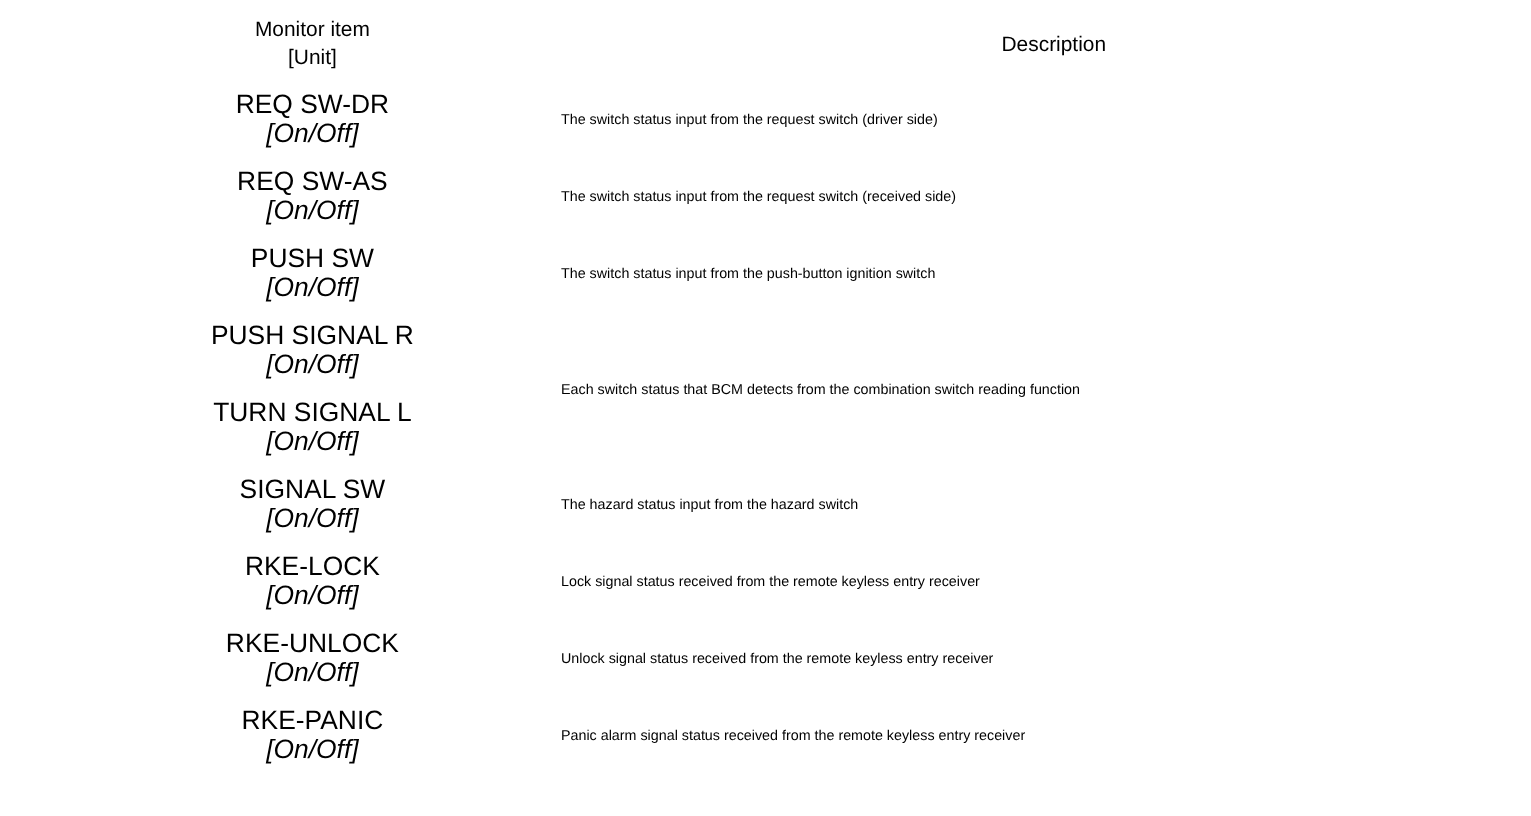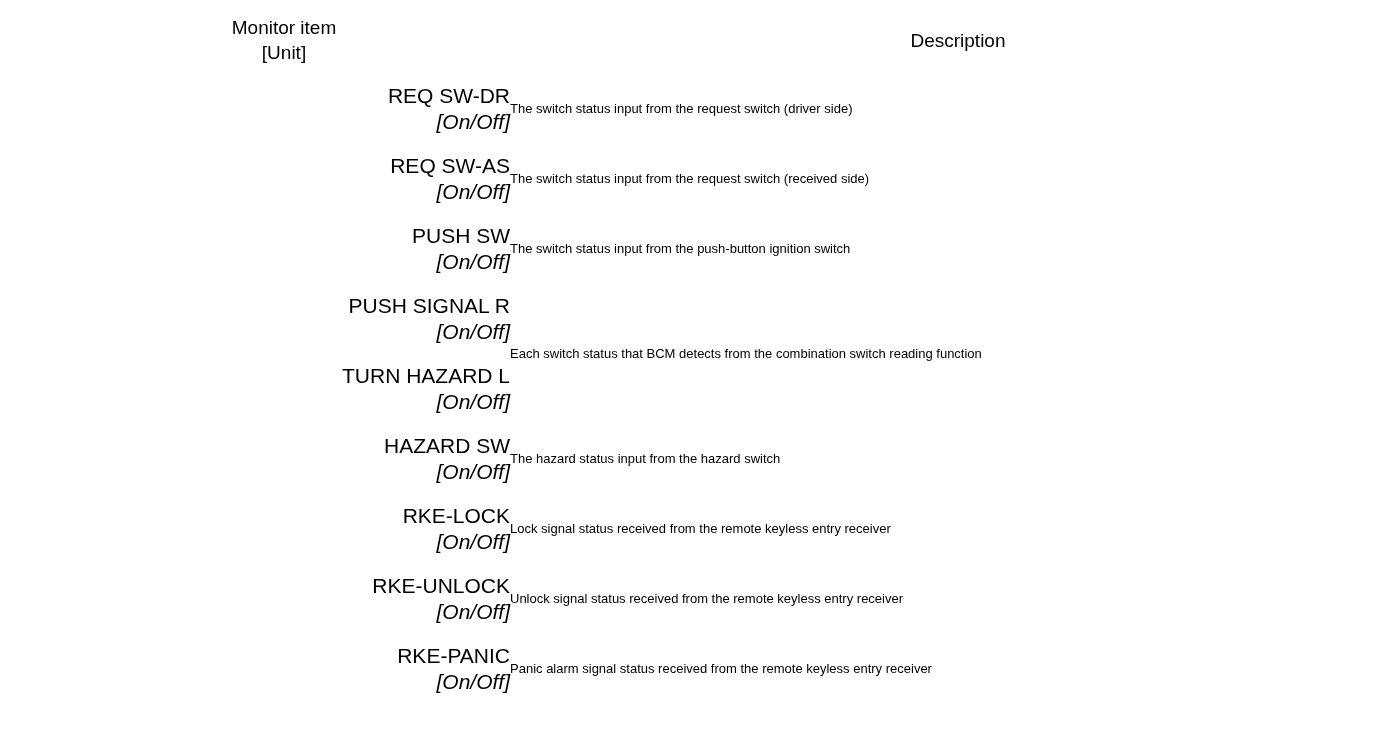--- a/index.html
+++ b/index.html
@@ -71,23 +71,23 @@
     line-height: 25px;
   }
   .header-title-line {
     display: block;
   }
 
   
   .item-cell {
     height: 70px;
     padding-left: 14px;
-    font-size: 21px;
+    font-size: 24px;
     line-height: 26px;
-    text-align: right;
+    text-align: center;
   }
   .item-name {
     display: block;
     white-space: nowrap;
   }
   .item-unit {
     display: block;
     white-space: nowrap;
     font-style: italic;
   }
@@ -159,28 +159,28 @@
           <span class="item-name">PUSH SIGNAL R</span>
           <span class="item-unit">[On/Off]</span>
         </td>
         <td class="desc-cell rule-bold-bottom" rowspan="2">
           <span class="desc-text">Each switch status that BCM detects from the combination switch reading function</span>
         </td>
       </tr>
 
       <tr>
         <td class="item-cell rule-bold-bottom vdiv">
-          <span class="item-name">TURN HAZARD L</span>
+          <span class="item-name">TURN SIGNAL L</span>
           <span class="item-unit">[On/Off]</span>
         </td>
       </tr>
 
       <tr>
         <td class="item-cell rule-bold-bottom vdiv">
-          <span class="item-name">HAZARD SW</span>
+          <span class="item-name">SIGNAL SW</span>
           <span class="item-unit">[On/Off]</span>
         </td>
         <td class="desc-cell rule-bold-bottom">
           <span class="desc-text">The hazard status input from the hazard switch</span>
         </td>
       </tr>
 
       <tr>
         <td class="item-cell rule-thin-bottom vdiv">
           <span class="item-name">RKE-LOCK</span>

